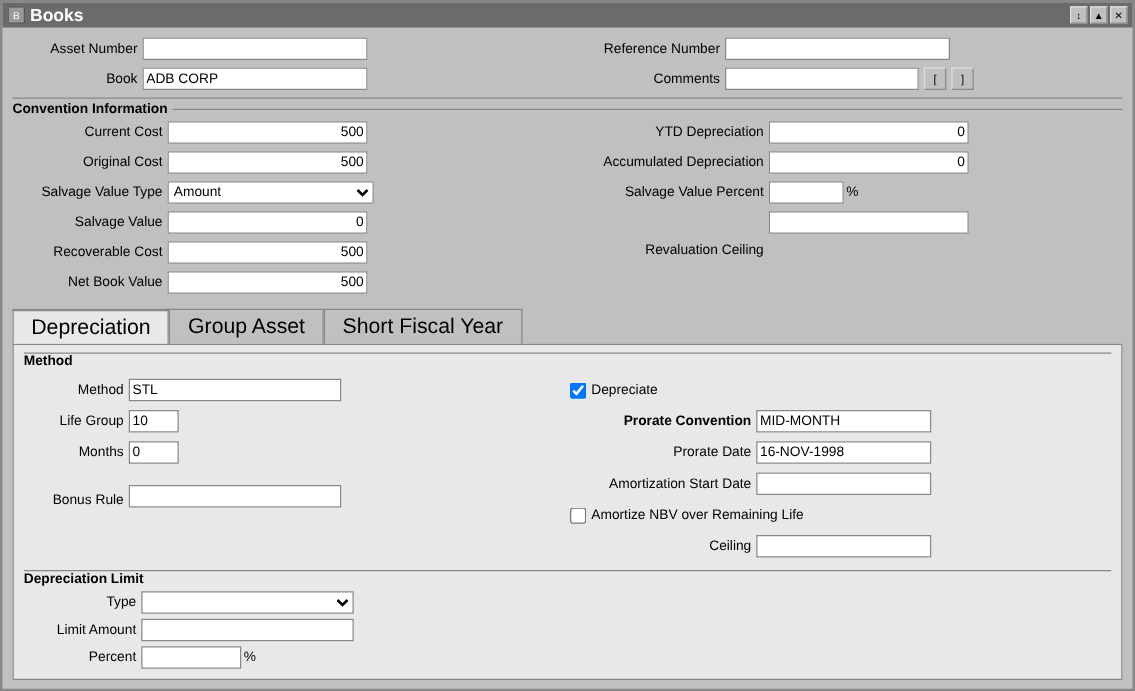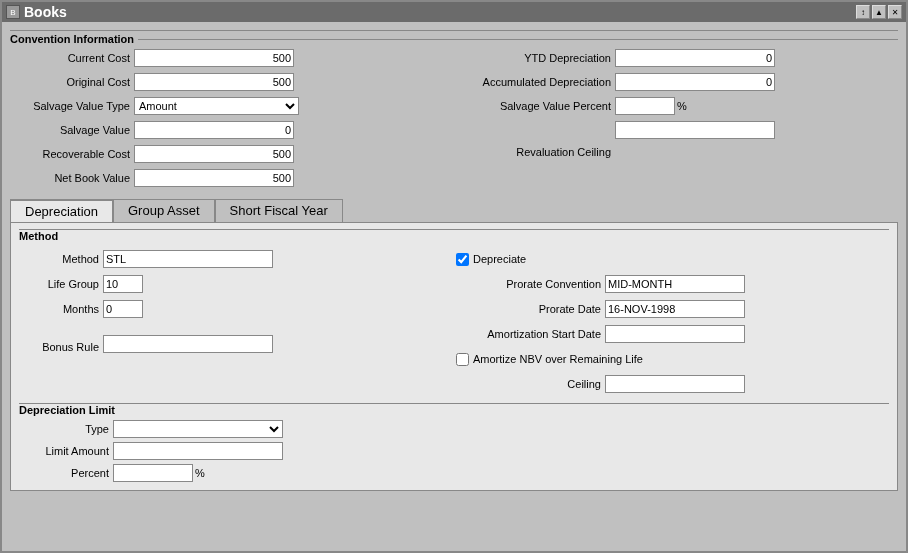--- a/index.html
+++ b/index.html
@@ -118,21 +118,21 @@
       display: flex;
       gap: 0;
       margin-top: 4px;
     }
     .tab {
       padding: 3px 14px;
       background: #c0c0c0;
       border: 1px solid #888;
       border-bottom: none;
       cursor: pointer;
-      font-size: 13px;
+      font-size: 17px;
       font-family: Arial, sans-serif;
     }
     .tab.active {
       background: #e8e8e8;
       font-weight: normal;
       border-top: 2px solid #888;
       position: relative;
       z-index: 2;
     }
     .tab-content {
@@ -194,20 +194,44 @@
     </div>
     <div class="title-controls">
       <div class="title-btn">↕</div>
       <div class="title-btn">▲</div>
       <div class="title-btn">✕</div>
     </div>
   </div>
 
   <div class="content">
 
+    <div class="top-section">
+      <div class="left-col">
+        <div class="form-row">
+          <span class="form-label" style="width:100px;">Asset Number</span>
+          <input type="text" class="form-input" style="width: 180px;" value="">
+        </div>
+        <div class="form-row">
+          <span class="form-label" style="width:100px;">Book</span>
+          <input type="text" class="form-input" style="width: 180px;" value="ADB CORP">
+        </div>
+      </div>
+      <div class="right-col">
+        <div class="form-row">
+          <span class="form-label" style="width:120px;">Reference Number</span>
+          <input type="text" class="form-input" style="width: 180px;" value="">
+        </div>
+        <div class="form-row">
+          <span class="form-label" style="width:120px;">Comments</span>
+          <input type="text" class="form-input" style="width: 155px;" value="">
+          <div class="comments-btn">[</div>
+          <div class="comments-btn">]</div>
+        </div>
+      </div>
+    </div>
 
     <div class="financial-section">
       <div style="border-top:1px solid #888; padding-top:2px; display:flex; align-items:center; gap:4px;">
         <span class="fin-label">Convention Information</span>
         <div style="flex:1; height:1px; background:#888;"></div>
       </div>
 
       <div style="display:grid; grid-template-columns:1fr 1fr; gap:2px 4px; margin-top:2px;">
 
         <div style="display:flex; flex-direction:column; gap:2px;">
@@ -295,21 +319,21 @@
               <input type="text" class="form-input" style="width: 170px;" value="">
             </div>
           </div>
 
           <div class="right-method">
             <div class="checkbox-row">
               <input type="checkbox" checked="" style="">
               <span>Depreciate</span>
             </div>
             <div class="form-row">
-              <span class="form-label" style="width:145px;">Prorate Convention</span>
+              <span class="form-label" style="width:145px;font-weight:bold;">Prorate Convention</span>
               <input type="text" class="form-input" style="width: 140px;" value="MID-MONTH">
             </div>
             <div class="form-row">
               <span class="form-label" style="width:145px;">Prorate Date</span>
               <input type="text" class="form-input" style="width: 140px;" value="16-NOV-1998">
             </div>
             <div class="form-row">
               <span class="form-label" style="width:145px;">Amortization Start Date</span>
               <input type="text" class="form-input" style="width: 140px;" value="">
             </div>

